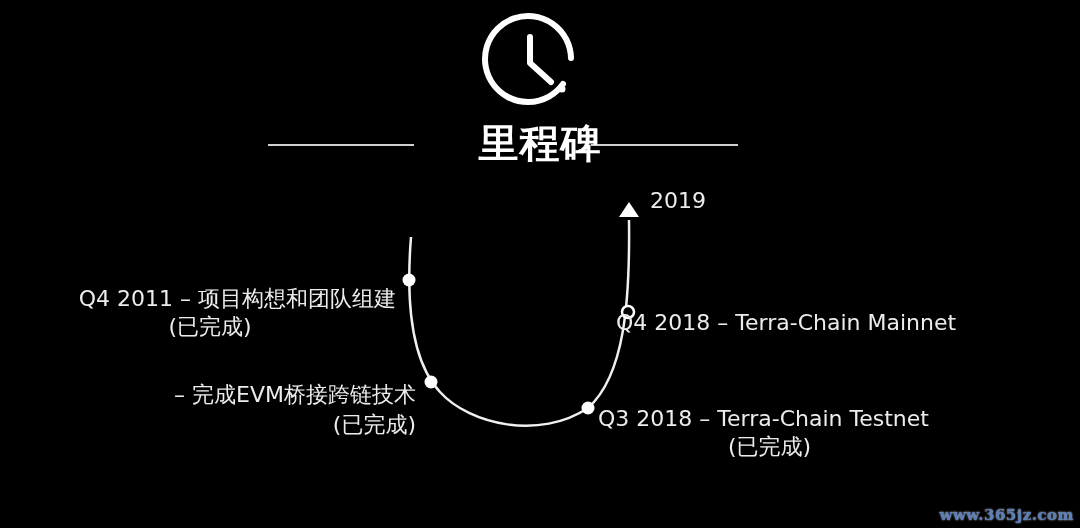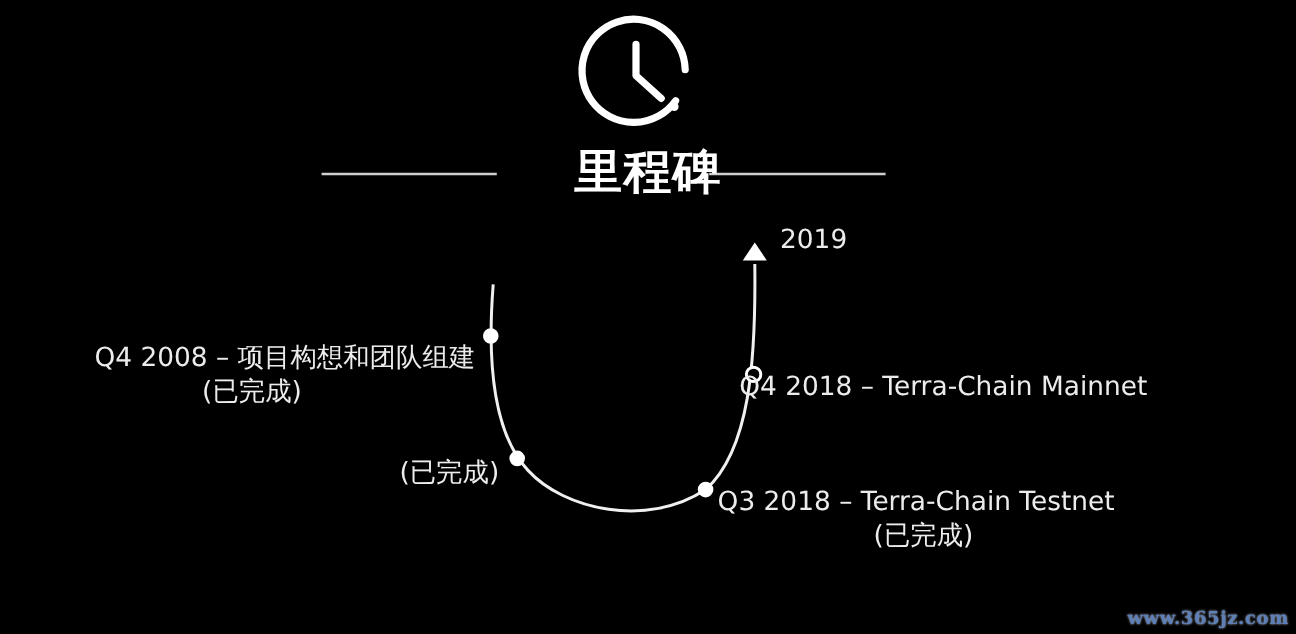--- a/index.html
+++ b/index.html
@@ -43,25 +43,26 @@
 
   <circle cx="409" cy="280" r="6.5" fill="#ffffff"></circle>
   <circle cx="431" cy="382" r="6.5" fill="#ffffff"></circle>
   <circle cx="588" cy="408" r="6.5" fill="#ffffff"></circle>
   <circle cx="628" cy="312" r="6" fill="#000000" stroke="#ffffff" stroke-width="2.5"></circle>
 </svg>
 
 <div class="abs title">里程碑</div>
 
 <div class="abs label right-align" style="right: 684px; top: 284px;">
-  <div>Q4 2008 – 项目构想和团队组建</div>
+  <div>Q4 2011 – 项目构想和团队组建</div>
 </div>
 <div class="abs label center-align" style="left: 155px; top: 312px; width: 110px;">(已完成)</div>
 
 <div class="abs label right-align" style="right: 664px; top: 380px;">
+  <div>– 完成EVM桥接跨链技术</div>
   <div>(已完成)</div>
 </div>
 
 <div class="abs label" style="left: 598px; top: 404px;">Q3 2018 – Terra-Chain Testnet</div>
 <div class="abs label" style="left: 728px; top: 432px;">(已完成)</div>
 
 <div class="abs label" style="left: 616px; top: 308px;">Q4 2018 – Terra-Chain Mainnet</div>
 
 <div class="abs label" style="left: 650px; top: 186px;">
   <div>2019</div>

